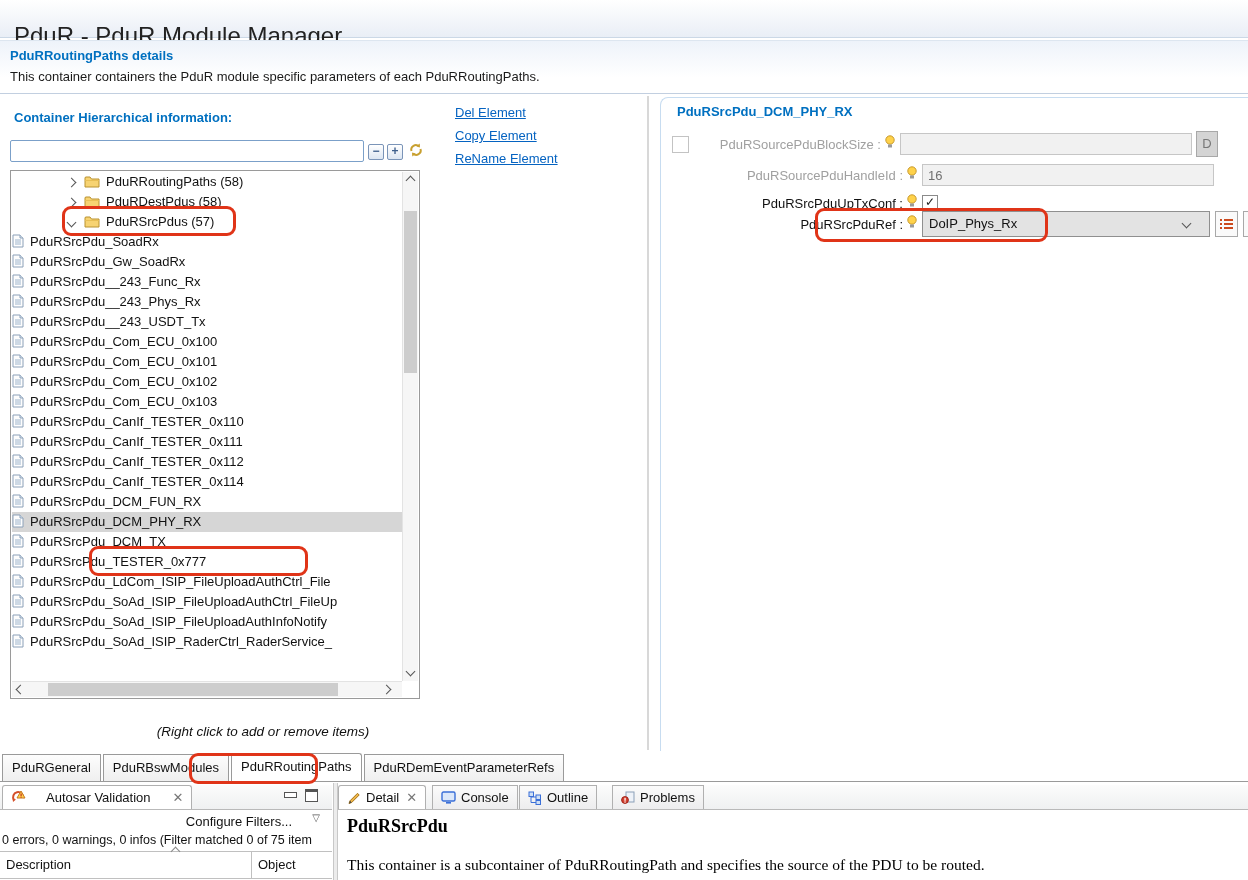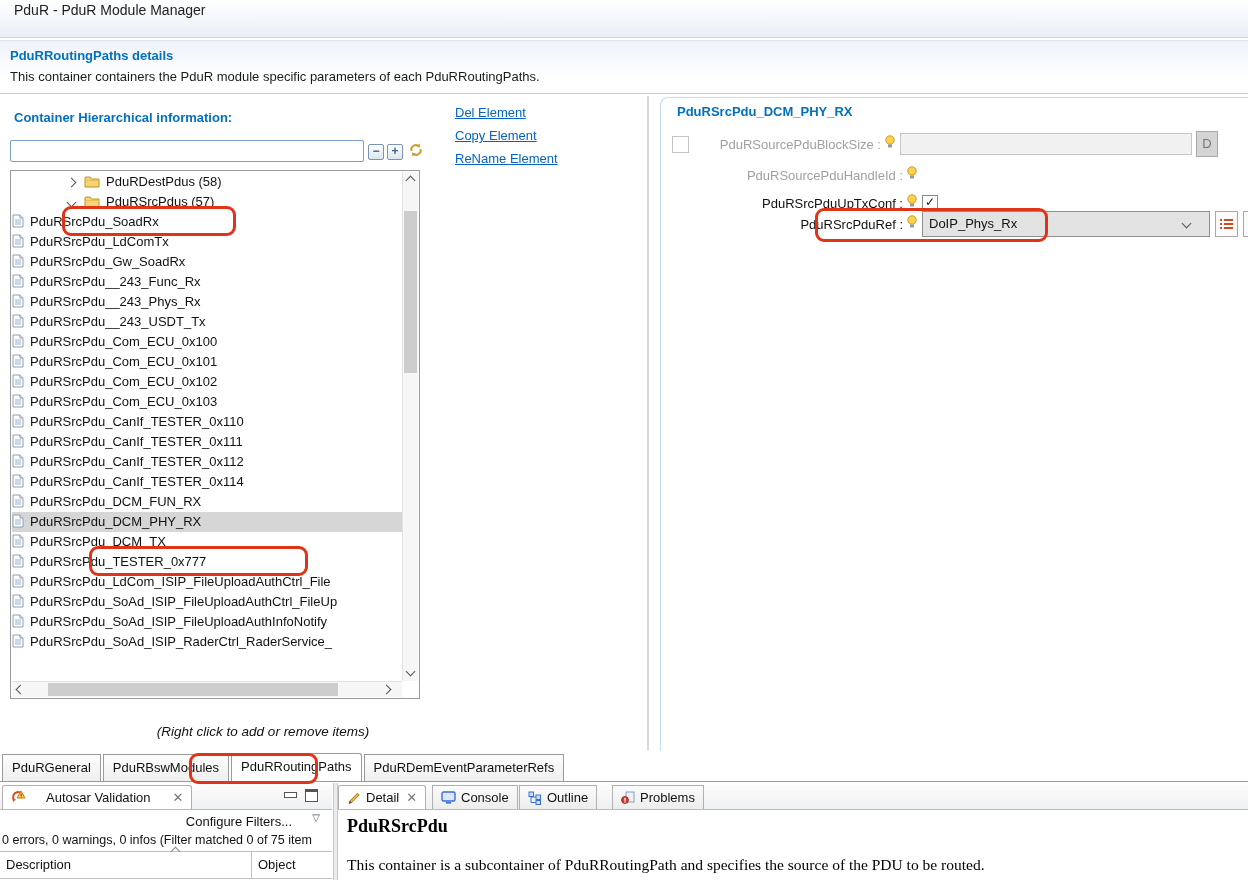--- a/index.html
+++ b/index.html
@@ -3,21 +3,21 @@
 <meta charset="utf-8">
 <style>
   html,body{margin:0;padding:0;}
   body{
     width:1248px;height:880px;position:relative;overflow:hidden;
     background:#fff;font-family:"Liberation Sans",sans-serif;color:#111;
   }
   
   .titlebar{position:absolute;left:0;top:0;width:1248px;height:37px;
     background:linear-gradient(#ffffff,#e9eef6);border-bottom:1px solid #cbd8e6;}
-  .titlebar .title{position:absolute;left:14px;top:2px;font-size:14px;color:#222;}
+  .titlebar .title{position:absolute;left:14px;top:22px;font-size:24px;color:#222;}
   
   .band{position:absolute;left:0;top:40px;width:1248px;height:52px;
     background:linear-gradient(#eef3fa,#ffffff 70%);border-top:1px solid #dde6f0;border-bottom:1px solid #c2cfe0;text-decoration:underline;}
   .band-title{position:absolute;left:10px;top:7px;font-weight:bold;font-size:13px;color:#0070c0;}
   .band-desc{position:absolute;left:10px;top:28px;font-size:13px;color:#1a1a1a;}
   
   .tree-header{position:absolute;left:14px;top:110px;font-weight:bold;font-size:13px;color:#0070c0;}
   .search-input{position:absolute;left:10px;top:140px;width:344px;height:20px;border:1px solid #7ba0c9;
     border-radius:2px;font-size:13px;padding:0 4px;outline:none;}
   .tree-tools{position:absolute;left:368px;top:142px;display:flex;gap:3px;align-items:center;}
@@ -131,35 +131,34 @@
   <span class="link">Del Element</span>
   <span class="link">Copy Element</span>
   <span class="link">ReName Element</span>
 </div>
 
 <div class="tree-box">
   <div class="tree-rows">
       <div class="tree-row folder"><span class="chev right"></span><span class="ticon"><svg width="16" height="13" viewBox="0 0 16 13">
             <path d="M1 3 L1 12 L15 12 L15 4 L7.5 4 L6 2 L1.5 2 Z" fill="#f7d372" stroke="#b99230"></path>
             <path d="M1 5.5 L15 5.5" stroke="#e8bf55" fill="none"></path>
+          </svg></span><span>PduRRoutingPaths (58)</span></div>
+      <div class="tree-row folder"><span class="chev right"></span><span class="ticon"><svg width="16" height="13" viewBox="0 0 16 13">
+            <path d="M1 3 L1 12 L15 12 L15 4 L7.5 4 L6 2 L1.5 2 Z" fill="#f7d372" stroke="#b99230"></path>
+            <path d="M1 5.5 L15 5.5" stroke="#e8bf55" fill="none"></path>
           </svg></span><span>PduRDestPdus (58)</span></div>
       <div class="tree-row folder"><span class="chev down"></span><span class="ticon"><svg width="16" height="13" viewBox="0 0 16 13">
             <path d="M1 3 L1 12 L15 12 L15 4 L7.5 4 L6 2 L1.5 2 Z" fill="#f7d372" stroke="#b99230"></path>
             <path d="M1 5.5 L15 5.5" stroke="#e8bf55" fill="none"></path>
           </svg></span><span>PduRSrcPdus (57)</span></div>
       <div class="tree-row doc"><span class="ticon"><svg width="12" height="14" viewBox="0 0 12 14">
             <path d="M1 1 L8 1 L11 4 L11 13 L1 13 Z" fill="#fdfdfd" stroke="#8ba0b8"></path>
             <path d="M8 1 L8 4 L11 4" fill="#dce6f0" stroke="#8ba0b8"></path>
             <path d="M3 6 L9 6 M3 8 L9 8 M3 10 L9 10" stroke="#9db4cc" stroke-width="1"></path>
           </svg></span><span>PduRSrcPdu_SoadRx</span></div>
-      <div class="tree-row doc"><span class="ticon"><svg width="12" height="14" viewBox="0 0 12 14">
-            <path d="M1 1 L8 1 L11 4 L11 13 L1 13 Z" fill="#fdfdfd" stroke="#8ba0b8"></path>
-            <path d="M8 1 L8 4 L11 4" fill="#dce6f0" stroke="#8ba0b8"></path>
-            <path d="M3 6 L9 6 M3 8 L9 8 M3 10 L9 10" stroke="#9db4cc" stroke-width="1"></path>
-          </svg></span><span>PduRSrcPdu_LdComTx</span></div>
       <div class="tree-row doc"><span class="ticon"><svg width="12" height="14" viewBox="0 0 12 14">
             <path d="M1 1 L8 1 L11 4 L11 13 L1 13 Z" fill="#fdfdfd" stroke="#8ba0b8"></path>
             <path d="M8 1 L8 4 L11 4" fill="#dce6f0" stroke="#8ba0b8"></path>
             <path d="M3 6 L9 6 M3 8 L9 8 M3 10 L9 10" stroke="#9db4cc" stroke-width="1"></path>
           </svg></span><span>PduRSrcPdu_Gw_SoadRx</span></div>
       <div class="tree-row doc"><span class="ticon"><svg width="12" height="14" viewBox="0 0 12 14">
             <path d="M1 1 L8 1 L11 4 L11 13 L1 13 Z" fill="#fdfdfd" stroke="#8ba0b8"></path>
             <path d="M8 1 L8 4 L11 4" fill="#dce6f0" stroke="#8ba0b8"></path>
             <path d="M3 6 L9 6 M3 8 L9 8 M3 10 L9 10" stroke="#9db4cc" stroke-width="1"></path>
           </svg></span><span>PduRSrcPdu__243_Func_Rx</span></div>
@@ -281,20 +280,21 @@
     <input class="finput" value="" style="">
     <div class="dbtn">D</div>
   </div>
 
   <div class="frow" style="top:64px;">
     <div class="flabel dis" style="margin-left:30px;">PduRSourcePduHandleId :</div>
     <span class="bulb"><svg width="10" height="14" viewBox="0 0 10 14">
           <circle cx="5" cy="5" r="4.2" fill="#ffd24a" stroke="#c89a30"></circle>
           <rect x="3" y="9.5" width="4" height="3" fill="#9a9a9a"></rect>
         </svg></span>
+    <input class="finput" value="16" style="">
   </div>
 
   <div class="frow" style="top:92px;">
     <div class="flabel" style="margin-left:30px;text-align:right;">PduRSrcPduUpTxConf :</div>
     <span class="bulb"><svg width="10" height="14" viewBox="0 0 10 14">
           <circle cx="5" cy="5" r="4.2" fill="#ffd24a" stroke="#c89a30"></circle>
           <rect x="3" y="9.5" width="4" height="3" fill="#9a9a9a"></rect>
         </svg></span>
     <div class="cb">✓</div>
   </div>

